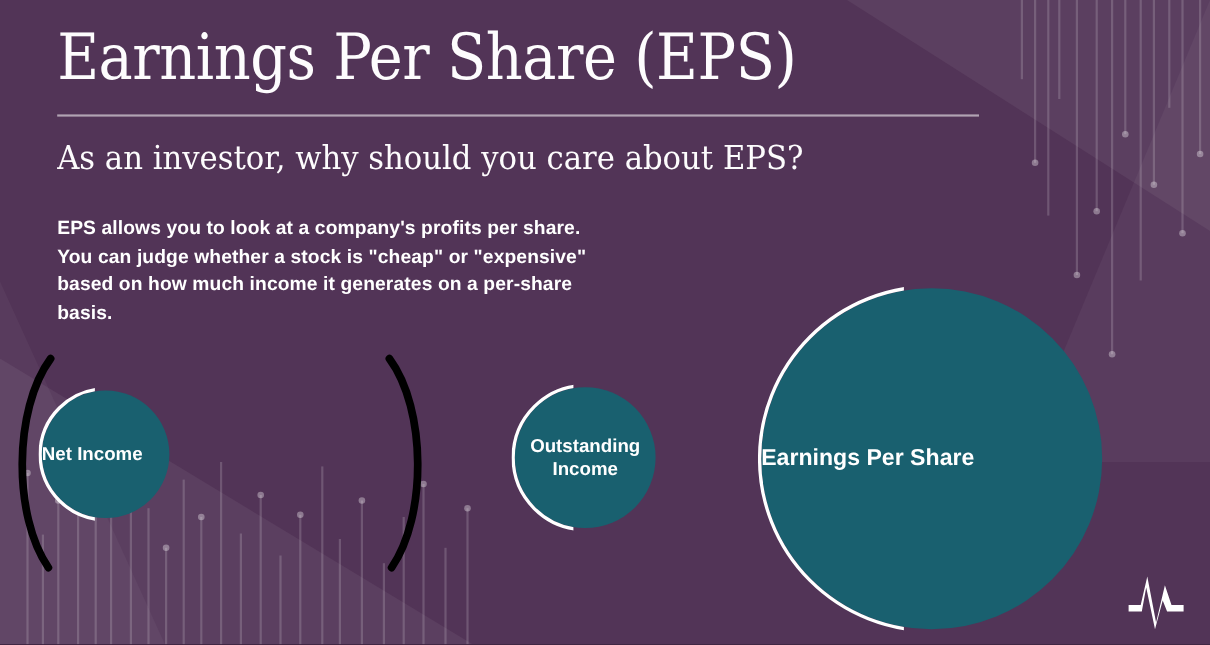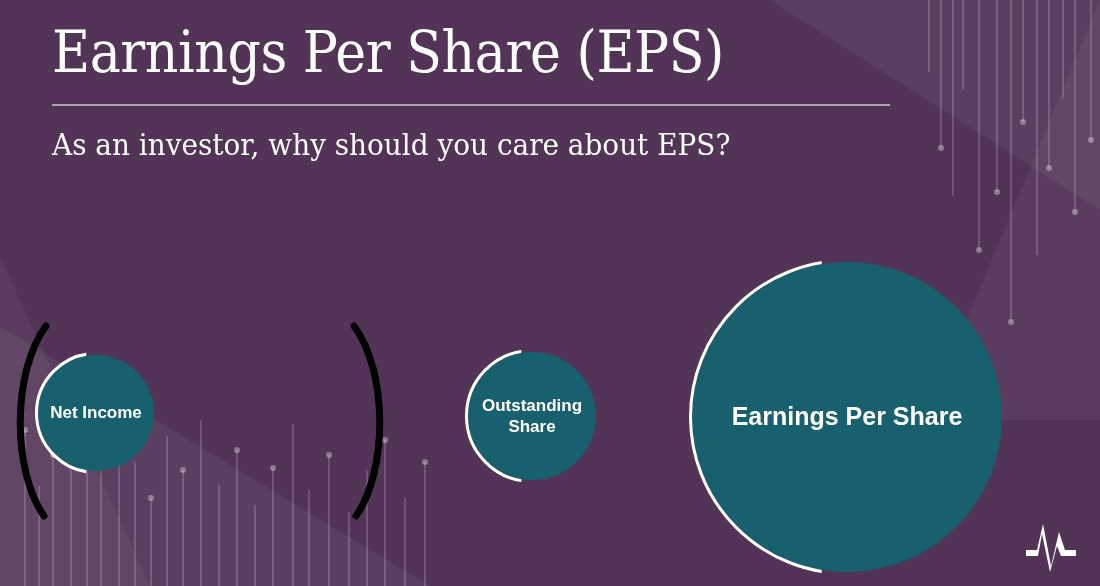--- a/index.html
+++ b/index.html
@@ -95,21 +95,20 @@
 
   
   .formula{position:absolute;left:0;top:300px;width:1100px;height:286px;}
 
   .bubble{
     position:absolute;
     border-radius:50%;
     background:#19606f;
     display:flex;
     align-items:center;
-    justify-content:center;
     text-align:center;
     color:#ffffff;
     font-weight:bold;
     line-height:1.25;
     box-sizing:border-box;
   }
   
   .bubble::before{
     content:"";
     position:absolute;
@@ -117,21 +116,21 @@
     border-radius:50%;
     border:3px solid #ffffff;
     clip-path:polygon(0 0, 42% 0, 42% 100%, 0 100%);
     pointer-events:none;
   }
   .bubble span{position:relative;z-index:2;}
 
   .bubble-net{left:38px;  top:55px;  width:116px; height:116px; font-size:17px;}
   .bubble-pref{left:240px;top:55px;  width:122px; height:122px; font-size:17px;}
   .bubble-out{left:468px; top:52px;  width:128px; height:128px; font-size:17px;}
-  .bubble-eps{left:692px; top:-38px; width:310px; height:310px; font-size:25px;}
+  .bubble-eps{left:692px; top:-38px; width:310px; height:310px; font-size:21px;}
 
   .paren{
     position:absolute;
     border:0;
     width:60px;height:200px;
     overflow:visible;
   }
   .paren-left{left:-2px; top:20px;}
   .paren-right{left:342px; top:20px;}
 
@@ -225,38 +224,39 @@
       </div>
     <div class="tick" style="left:404px;top:498px;height:88px;"></div>
     <div class="tick" style="left:424px;top:462px;height:124px;">
         <i class="dot top"></i>
       </div>
   </div>
 
   <div class="title">Earnings Per Share (EPS)</div>
   <div class="title-rule"></div>
   <div class="subtitle">As an investor, why should you care about EPS?</div>
+  <div class="body-copy">EPS allows you to look at a company's profits per share. You can judge whether a stock is "cheap" or "expensive" based on how much income it generates on a per-share basis.</div>
 
   <div class="formula">
 
     <svg class="paren paren-left" viewBox="0 0 60 200">
       <path d="M48 6 C14 52, 14 150, 46 196" fill="none" stroke="#000000" stroke-width="7" stroke-linecap="round"></path>
     </svg>
 
     <div class="bubble bubble-net">
       <span>Net Income</span>
     </div>
 
 
     <svg class="paren paren-right" viewBox="0 0 60 200">
       <path d="M12 6 C46 52, 46 150, 14 196" fill="none" stroke="#000000" stroke-width="7" stroke-linecap="round"></path>
     </svg>
 
     <div class="bubble bubble-out">
-      <span>Outstanding Share</span>
+      <span>Outstanding Income</span>
     </div>
 
     <div class="bubble bubble-eps">
       <span>Earnings Per Share</span>
     </div>
   </div>
 
   <svg class="logo" viewBox="0 0 62 62">
     <path d="M6 40 L17 40 L23 14 L31 56 L39 22 L45 40 L56 40 L56 46 L41 46 L37 36 L30 62 L22 24 L18 46 L6 46 Z" fill="#ffffff"></path>
   </svg>

